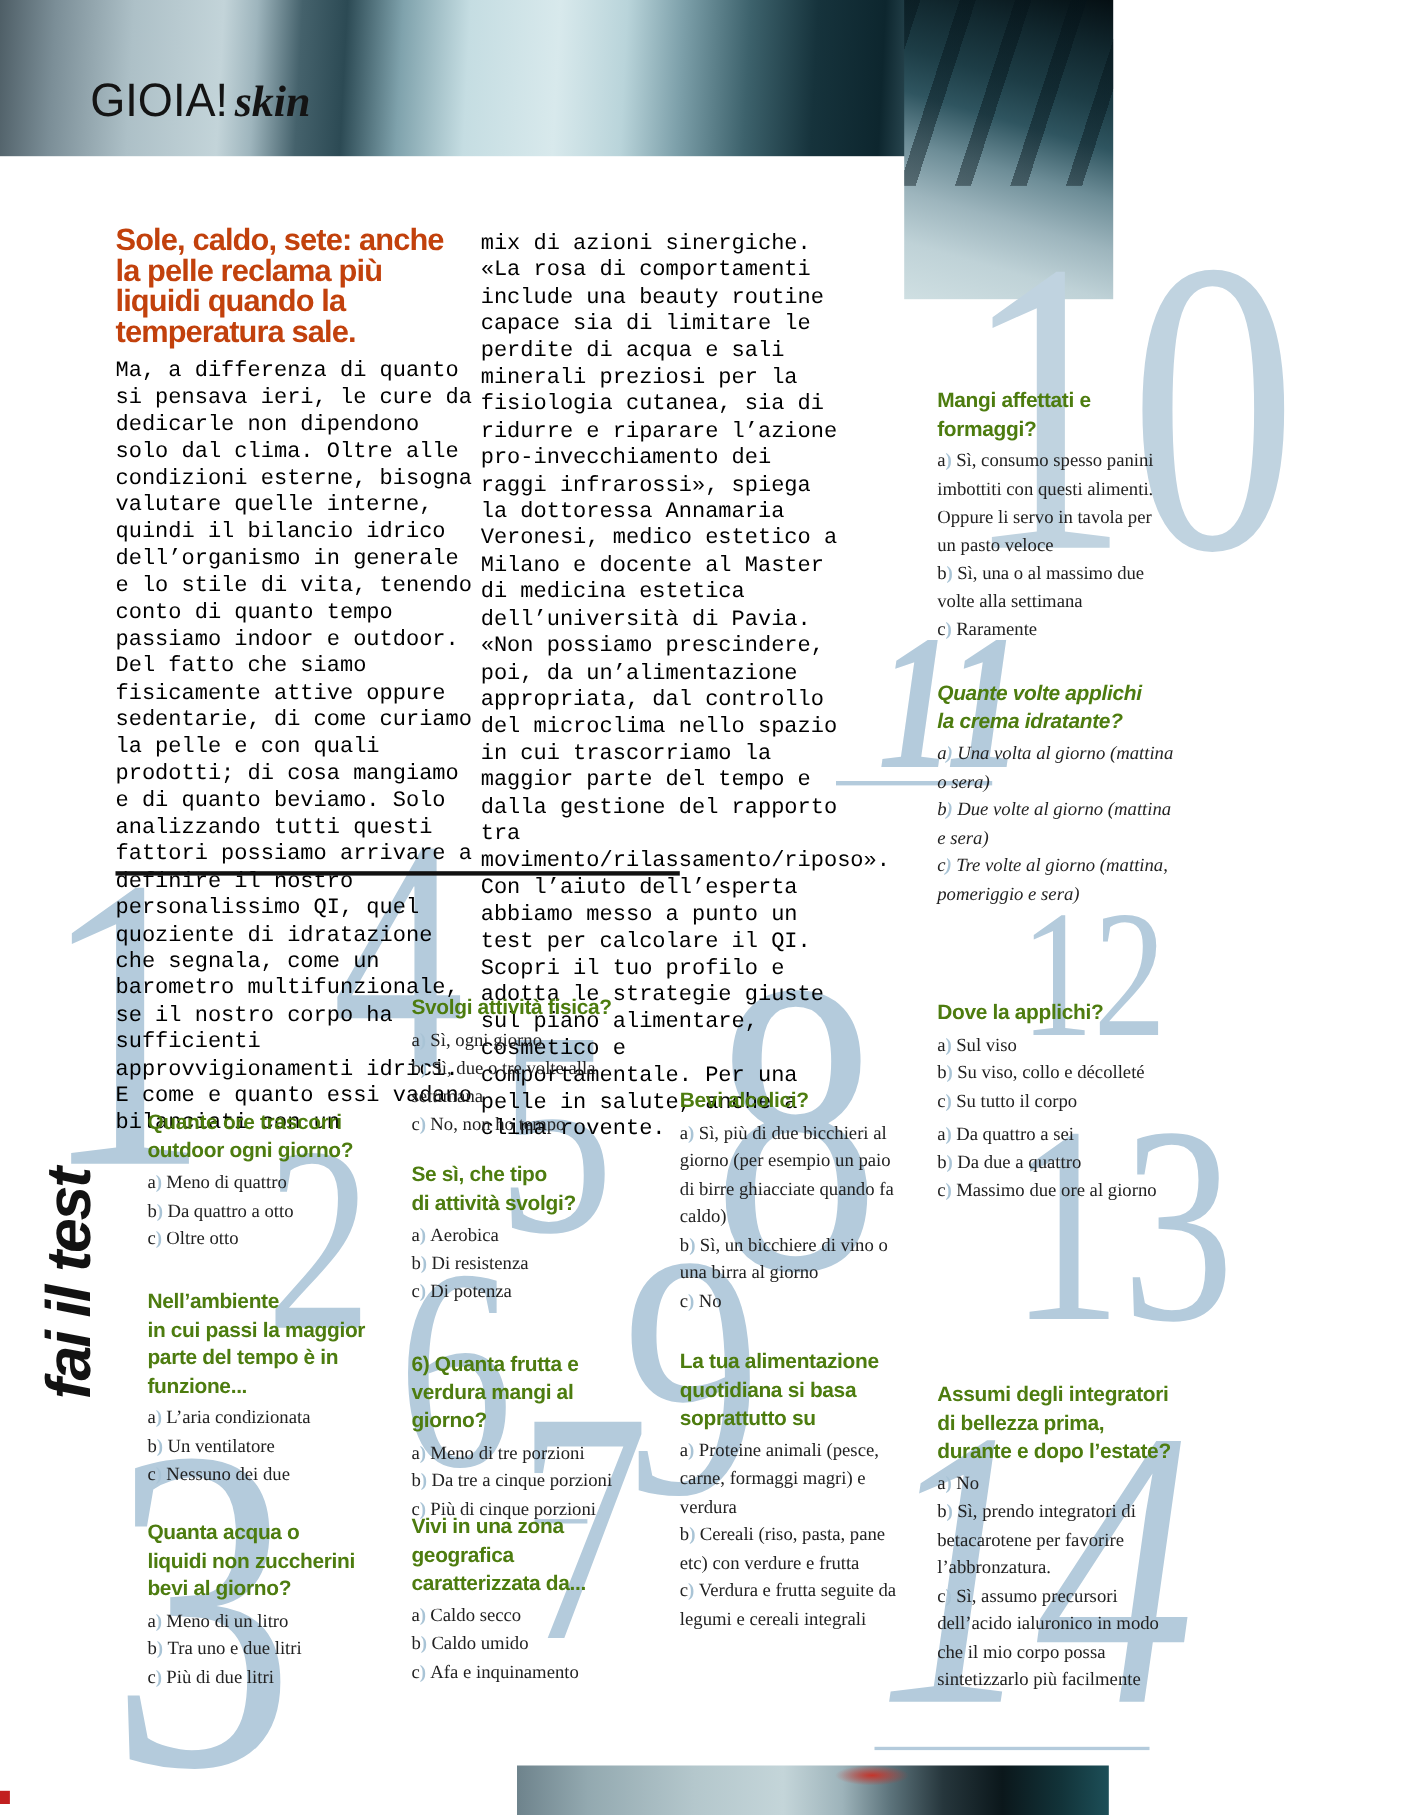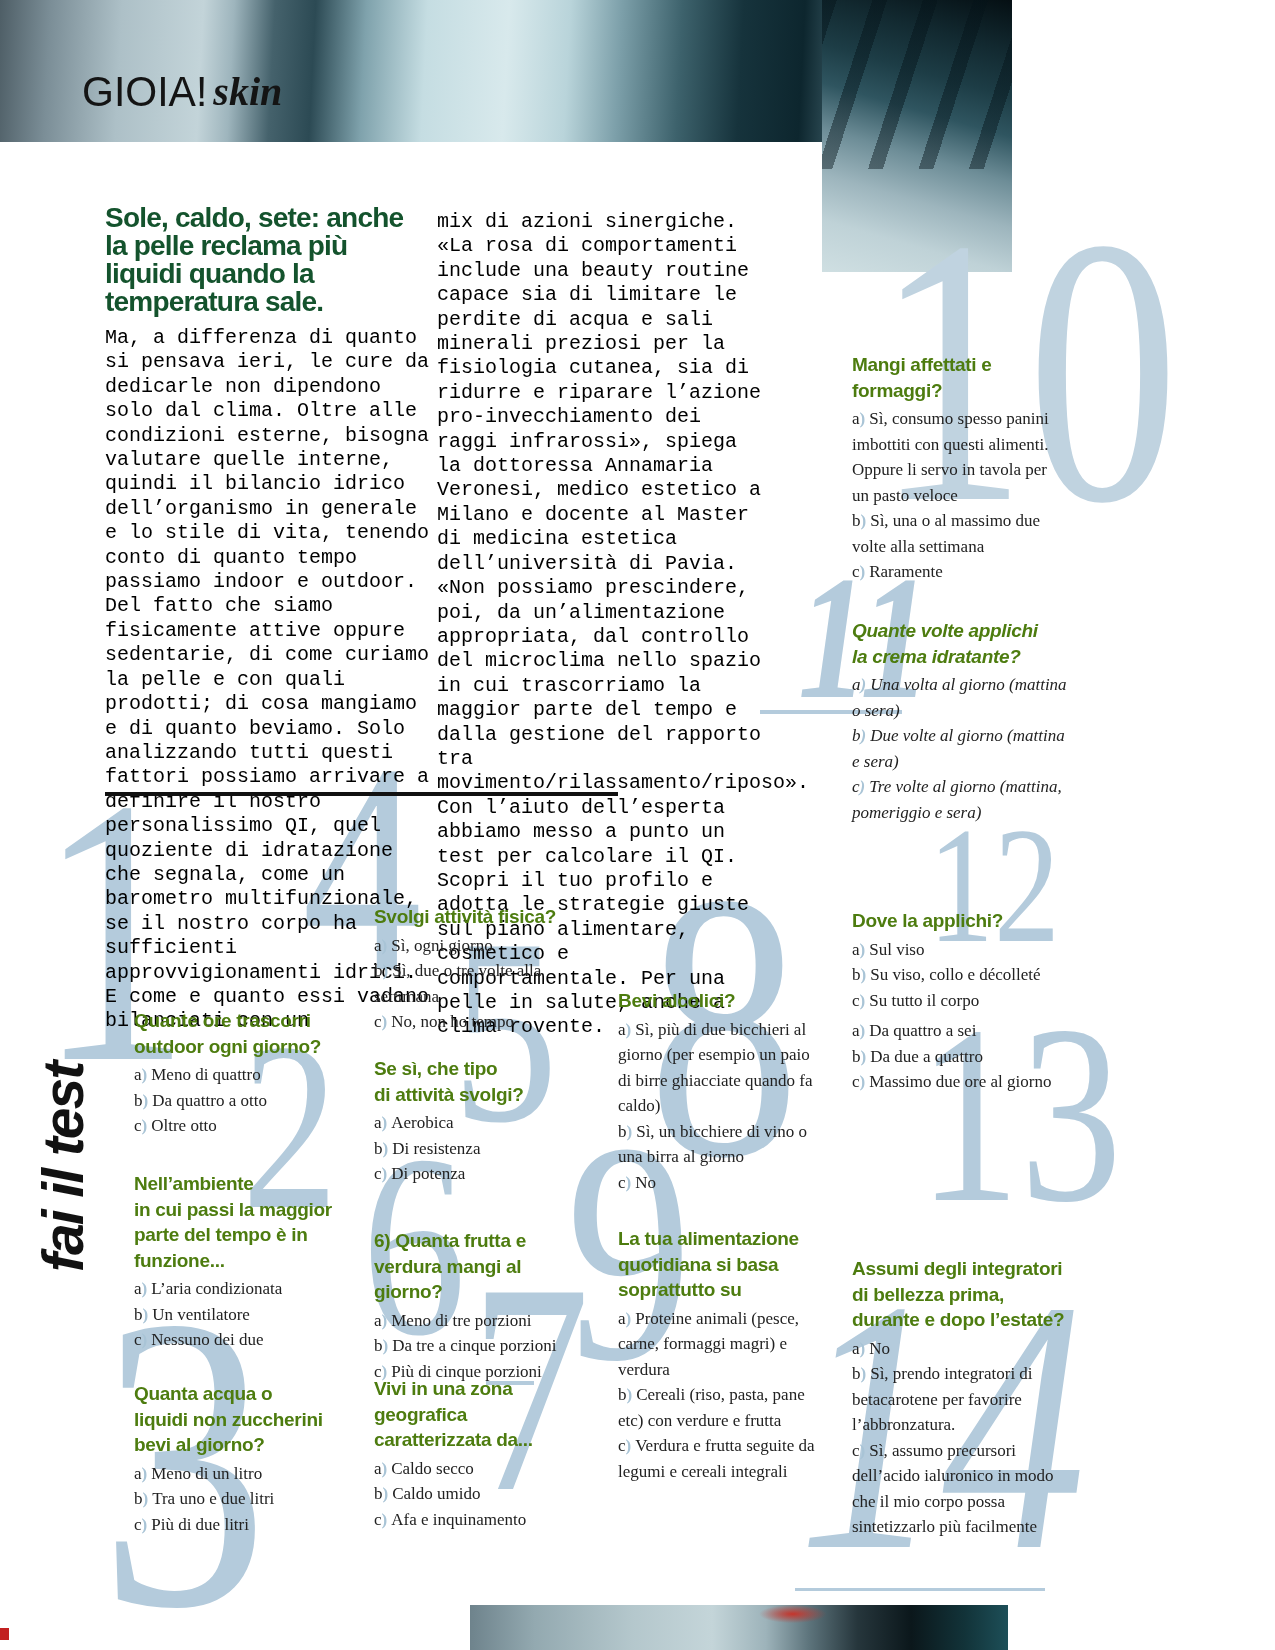--- a/index.html
+++ b/index.html
@@ -48,21 +48,21 @@
     letter-spacing:0;color:#141414;transform:scaleY(1.04);display:inline-block;
   }
   .logo .section{
     font-family:"Liberation Serif",serif;font-style:italic;font-weight:700;
     font-size:40px;color:#141414;margin-left:6px;
   }
   
   .headline{
     position:absolute;left:105px;top:185px;width:330px;z-index:2;
     font-family:"Liberation Sans",sans-serif;font-weight:700;
-    font-size:28px;line-height:28px;letter-spacing:-0.8px;color:#14532d;
+    font-size:28px;line-height:28px;letter-spacing:-0.8px;color:#c2410c;
     white-space:pre-line;
   }
   .intro-col{
     position:absolute;z-index:2;font-size:20px;line-height:24.4px;color:#000000;font-family:Liberation Mono, monospace;
   }
   .intro-col.c1{left:105px;top:306px;width:328px;}
   .intro-col.c2{left:437px;top:190px;width:332px;}
   .intro-rule{position:absolute;left:105px;top:792px;width:513px;height:4px;background:#111;z-index:2;}
   
   .vertical-label{

